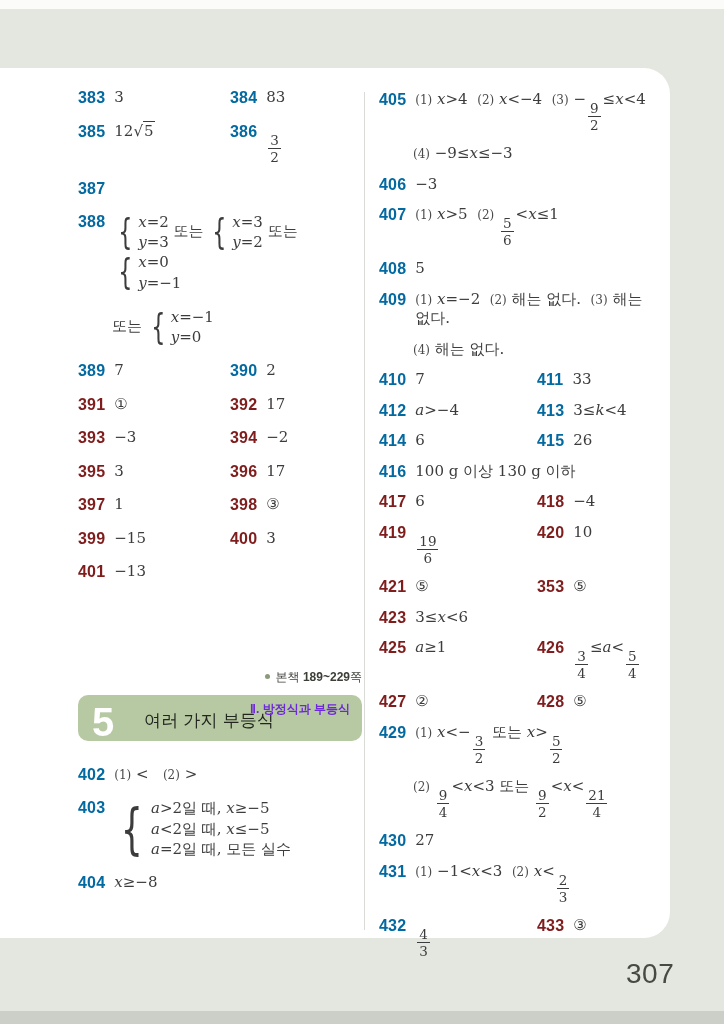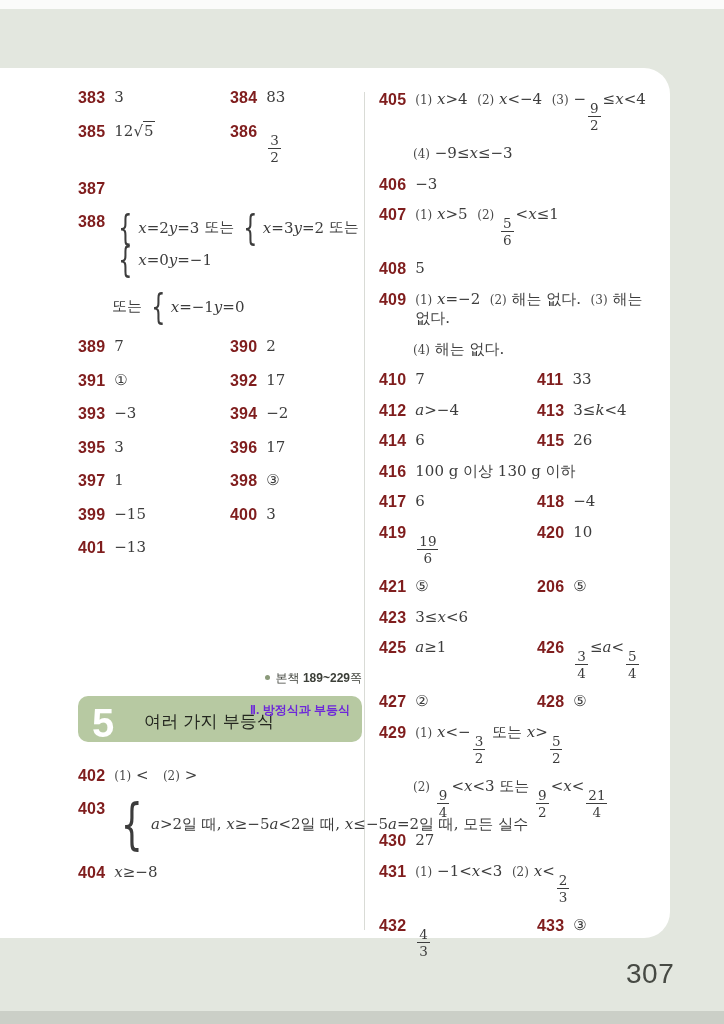--- a/index.html
+++ b/index.html
@@ -13,39 +13,39 @@
   .col{position:absolute;top:0}
   .col-left{left:78px;top:20px;width:284px}
   .col-right{left:379px;top:22px;width:281px}
   .row{display:flex;align-items:flex-start;margin-bottom:14px;min-height:19px}
   .col-right .row{margin-bottom:11px}
   .item{display:flex;align-items:flex-start;flex:1 1 auto}
   .col-left .item.half{flex:0 0 152px}
   .col-right .item.half{flex:0 0 158px}
   .item.cont{margin-left:34px}
   .num{font-weight:bold;font-size:16px;margin-right:9px;line-height:1.2;letter-spacing:.2px}
-  .num.b{color:#7f1d1d}
+  .num.b{color:#0369a1}
   .num.p{color:#7f1d1d}
   .ans{font-family:"DejaVu Serif","Liberation Serif",serif;font-size:15px;line-height:1.3;
        white-space:pre-wrap;color:#3c3c3c}
   .ans i{font-style:italic}
   .pnum{font-size:12px;color:#4a4a4a}
   .frac{display:inline-flex;flex-direction:column;text-align:center;vertical-align:-9px;
         font-size:13.5px;line-height:1.12;margin:0 2px}
   .fn{border-bottom:1px solid #3c3c3c;padding:0 2px}
   .fd{padding-top:1px}
   .sqrt .vinc{border-top:1px solid #3c3c3c;padding:0 1px}
   .cases{display:inline-flex;align-items:center;vertical-align:middle}
   .cbrace{font-family:"DejaVu Sans",sans-serif;line-height:.9;transform:scaleX(.62);
           color:#3c3c3c;margin-right:1px}
   .c2 .cbrace{font-size:36px}
   .c3 .cbrace{font-size:56px}
-  .cbody{display:inline-flex;}
+  .cbody{display:inline-flex;flex-direction:column}
   .cline{line-height:1.35;white-space:pre}
-  .source-note{margin-top:112px;text-align:right;font-size:12px;color:#3c3f38}
+  .source-note{margin-top:87px;text-align:right;font-size:12px;color:#3c3f38}
   .source-note .dot{display:inline-block;width:5px;height:5px;border-radius:50%;
         background:#8b9a7a;margin-right:6px;vertical-align:2px}
   .source-note b{font-weight:bold}
   .section-box{position:relative;margin-top:9px;height:46px;border-radius:10px;background:#b7c9a2}
   .big-num{position:absolute;left:14px;bottom:0;font-size:40px;font-weight:bold;color:#ffffff;line-height:.95}
   .sec-title{position:absolute;left:66px;bottom:9px;font-size:17px;font-weight:normal;color:#23261f;letter-spacing:.2px}
   .sec-chapter{position:absolute;right:12px;top:6px;font-size:12px;font-weight:bold;color:#6d28d9}
   .section-box + .rows{margin-top:24px}
   .page-number{position:absolute;left:626px;top:958px;font-size:28px;color:#474a44;letter-spacing:.5px}
 </style>
@@ -292,21 +292,21 @@
             <span class="num p">420</span>
             <span class="ans">10</span>
           </div>
         </div>
         <div class="row">
           <div class="item half">
             <span class="num p">421</span>
             <span class="ans">⑤</span>
           </div>
           <div class="item half">
-            <span class="num p">206</span>
+            <span class="num p">353</span>
             <span class="ans">⑤</span>
           </div>
         </div>
         <div class="row">
           <div class="item half">
             <span class="num p">423</span>
             <span class="ans">3≤<i>x</i>&lt;6</span>
           </div>
         </div>
         <div class="row">

